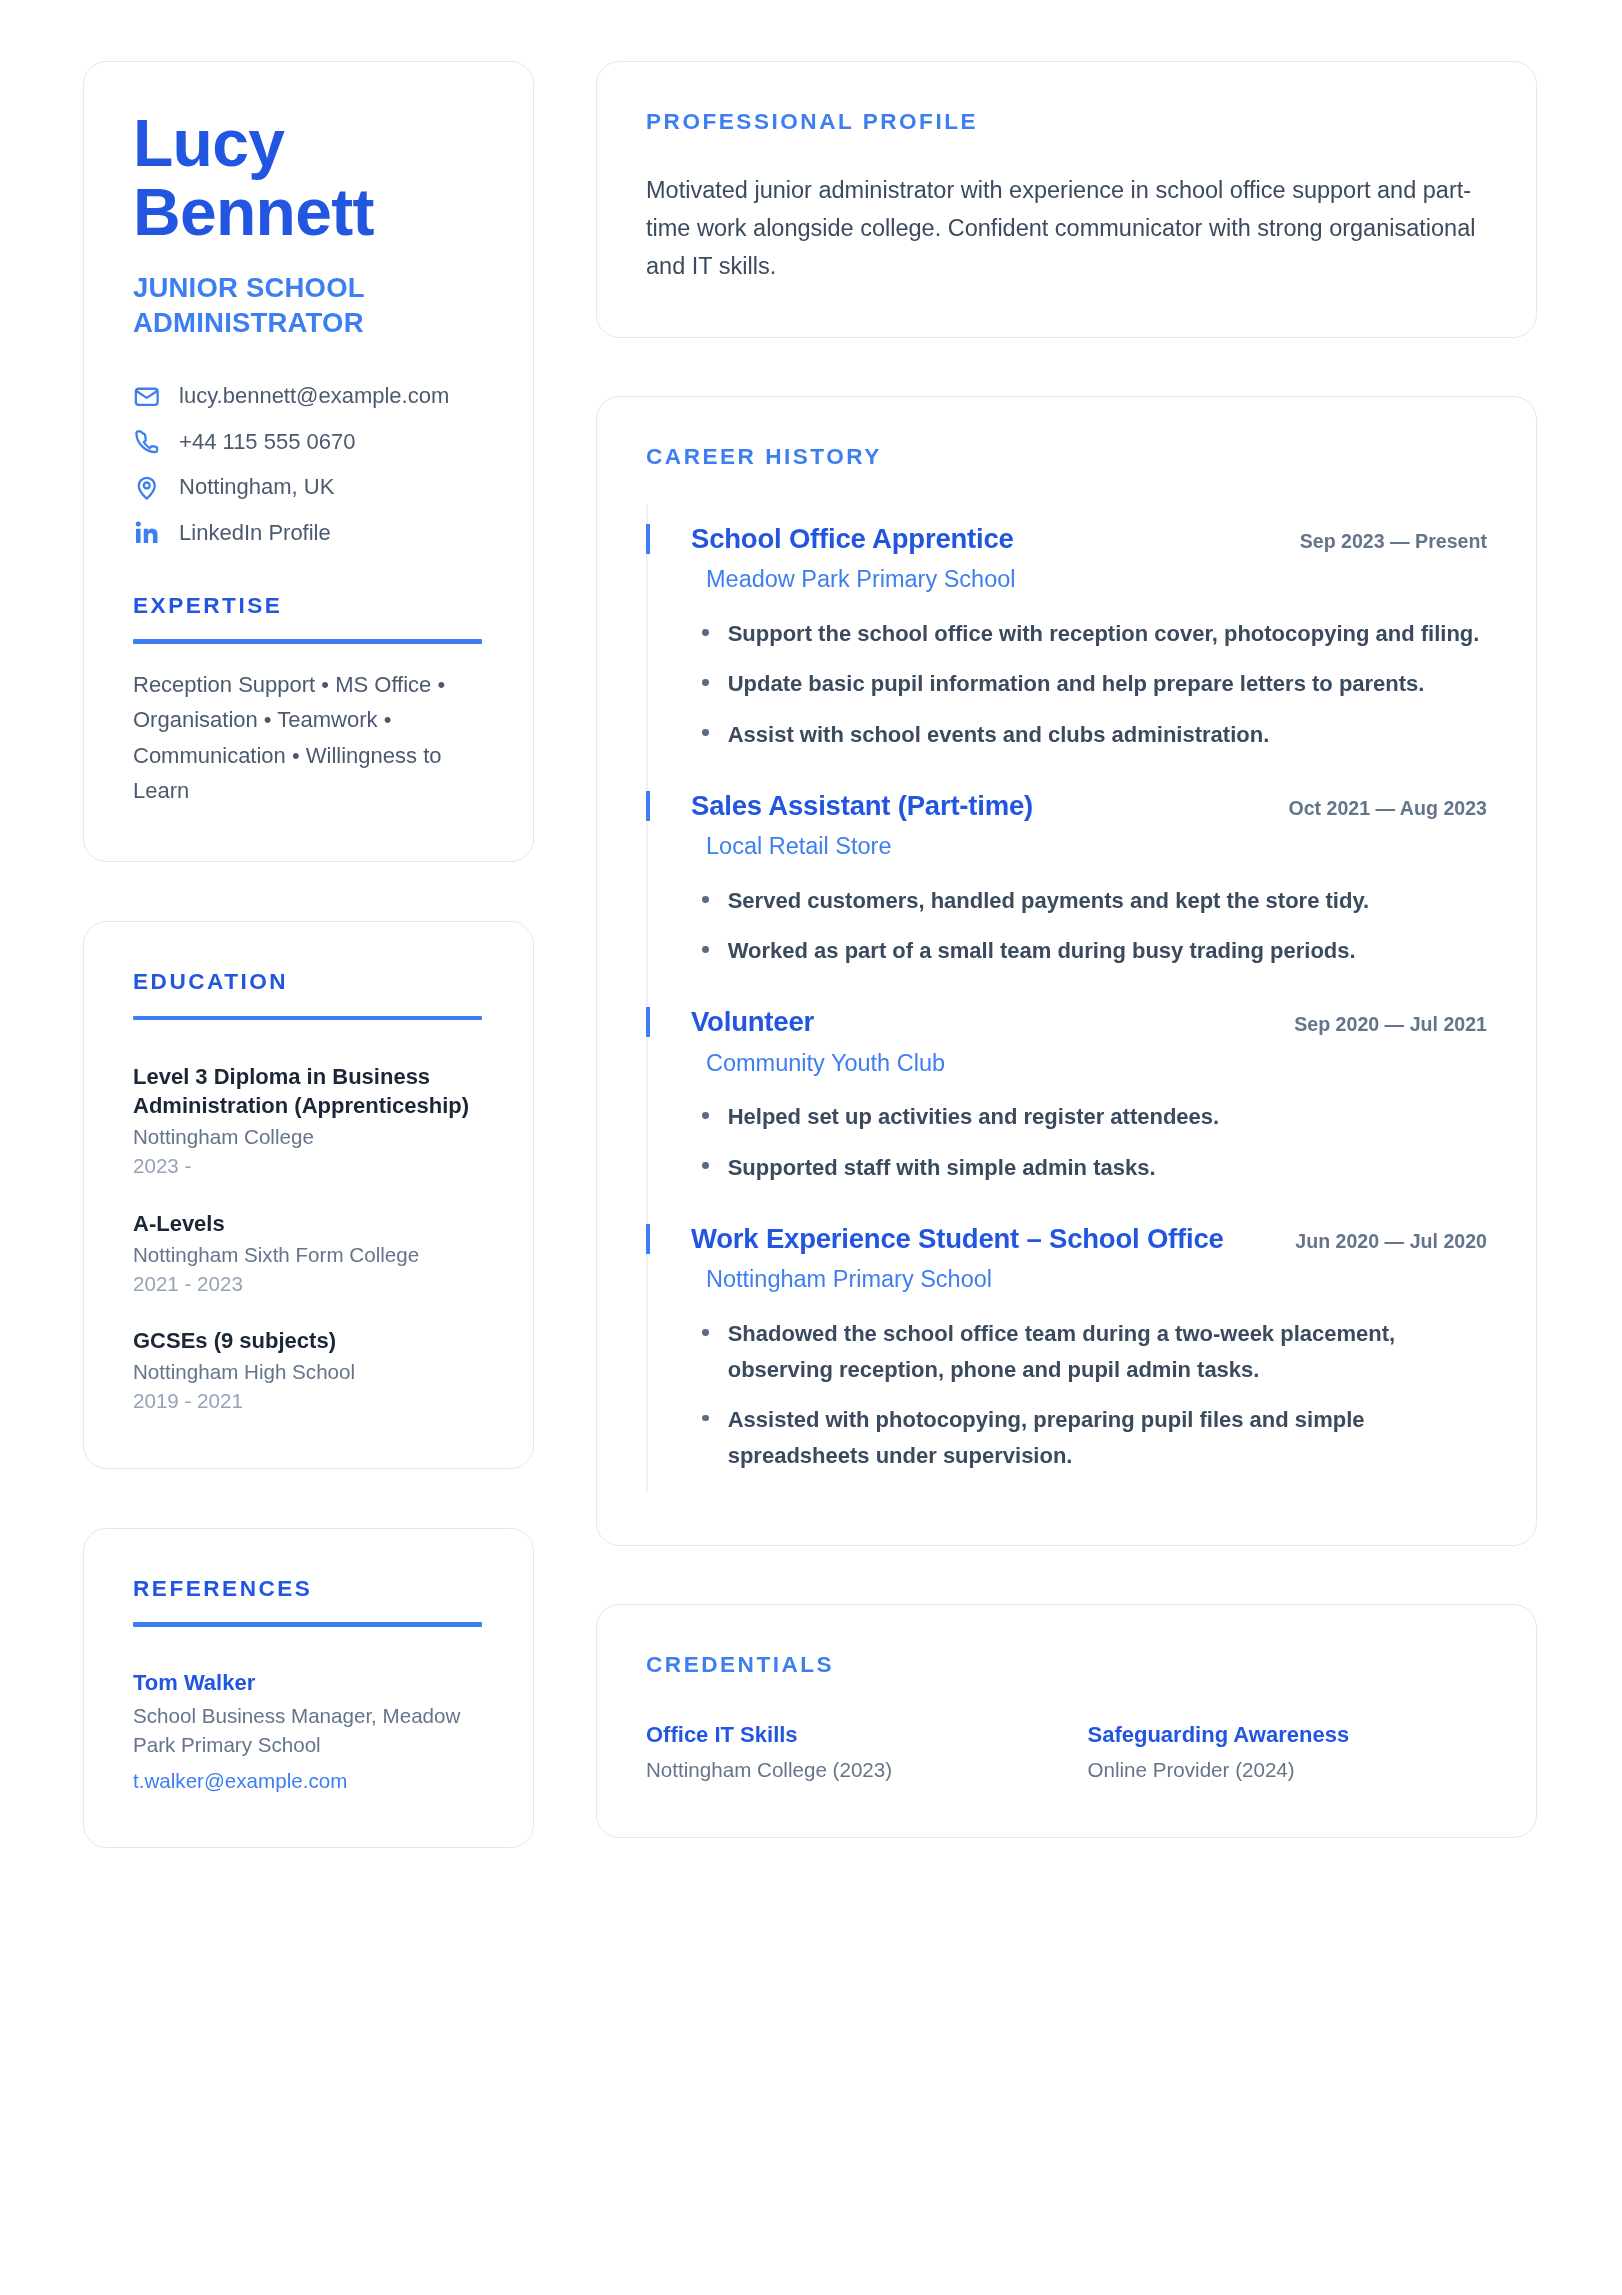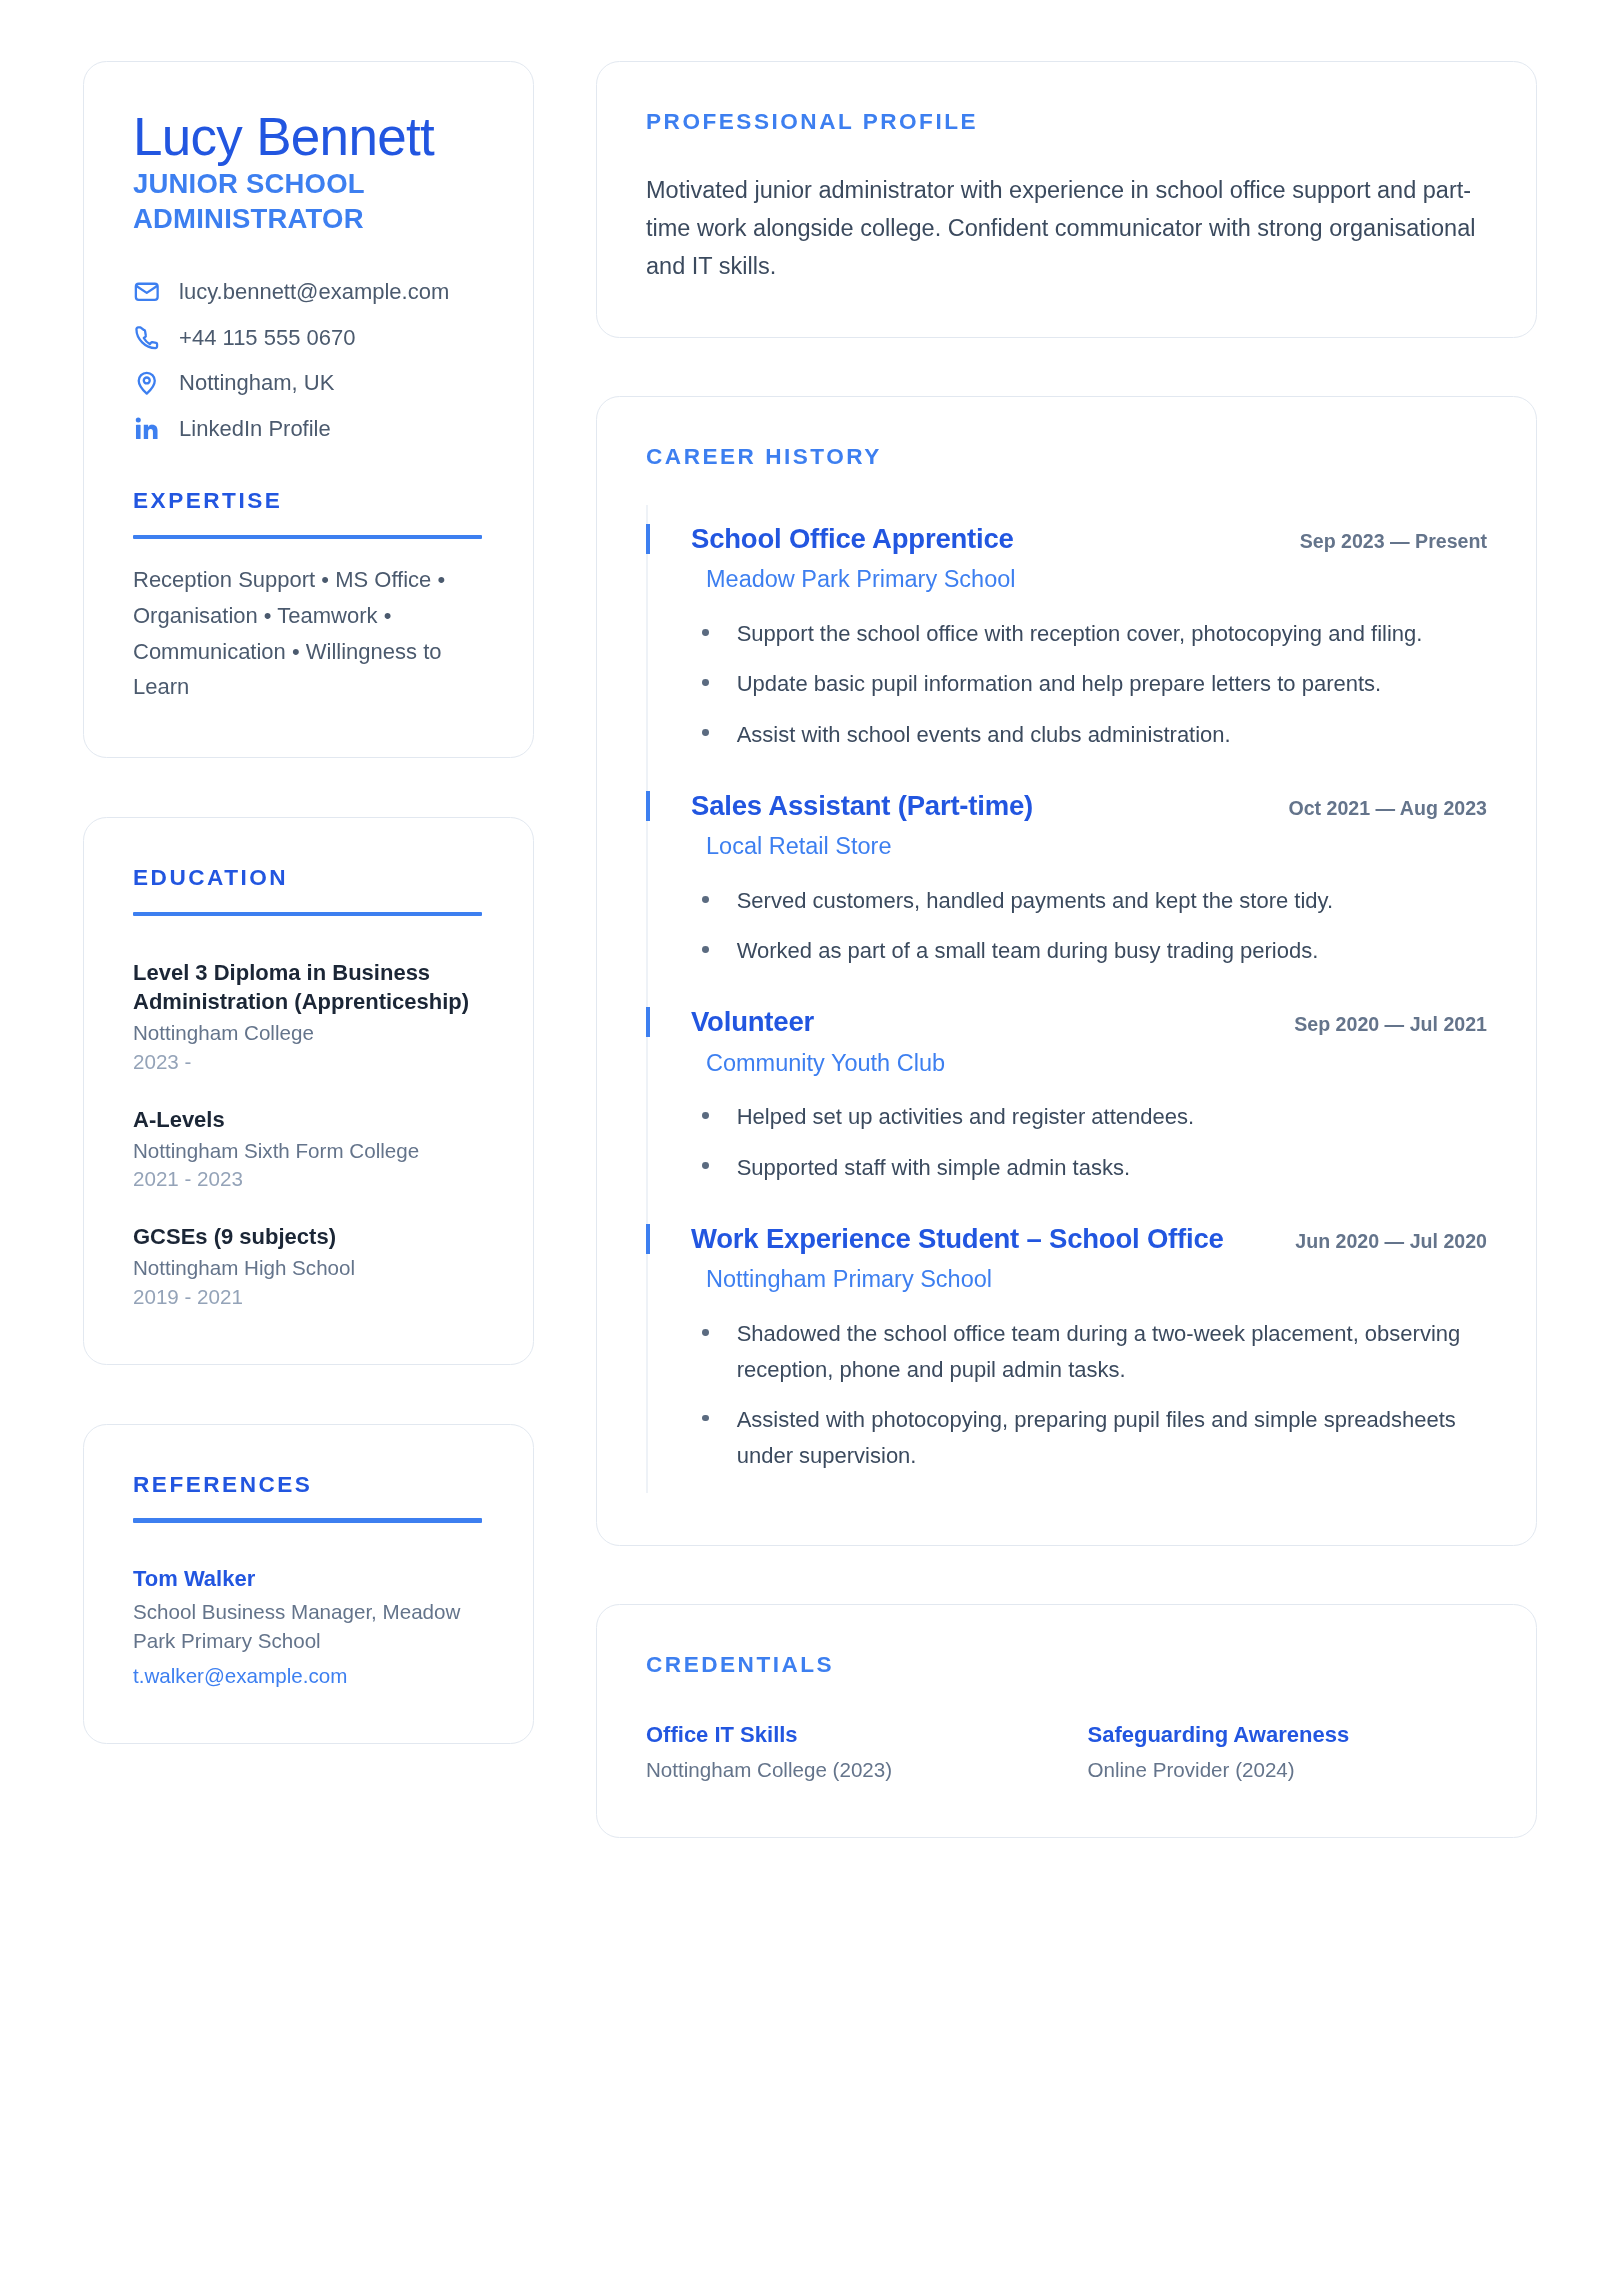--- a/index.html
+++ b/index.html
@@ -32,26 +32,26 @@
   
   .card {
     background: #ffffff;
     border: 1.5px solid #e2e8f0;
     border-radius: 23.5px;
     padding: 47px 49px 52px 49px;
   }
 
   
   .name {
-    font-size: 53px;
+    font-size: 66px;
     line-height: 1.04;
-    font-weight: 400;
+    font-weight: 700;
     color: #2256e0;
     letter-spacing: -0.7px;
-    margin-bottom: 2px;
+    margin-bottom: 24px;
   }
   .role {
     font-size: 27.5px;
     line-height: 1.28;
     font-weight: 700;
     color: #3d7ff0;
     letter-spacing: 0.2px;
     text-transform: uppercase;
     margin-bottom: 42px;
   }
@@ -141,21 +141,21 @@
   .job-org {
     margin-top: 10.8px;
     font-size: 23.5px;
     line-height: 1.2;
     font-weight: 400;
     color: #3d7ff0;
     margin-left: 15px;
   }
 
   .bullets { margin-top: 22.6px; display: flex; flex-direction: column; gap: 14.7px; }
-  .bullet  { display: flex; gap: 28px; padding-left: 10.8px; }
+  .bullet  { display: flex; gap: 19px; padding-left: 10.8px; font-weight: bold; }
   .dot {
     flex: 0 0 6.9px;
     width: 6.9px; height: 6.9px;
     border-radius: 50%;
     background: #5b6b80;
     margin-top: 12.7px;
   }
   .bullet-txt { font-size: 22px; line-height: 1.62; color: #3b4a5e; }
 
   

